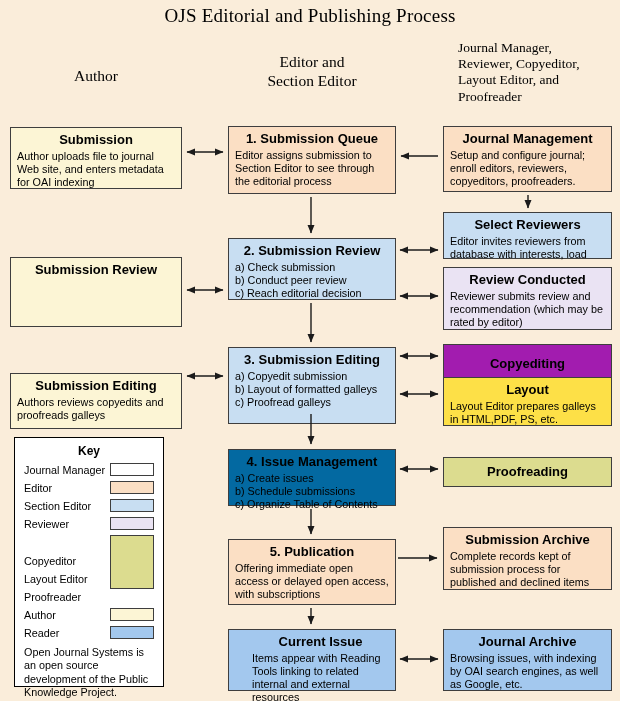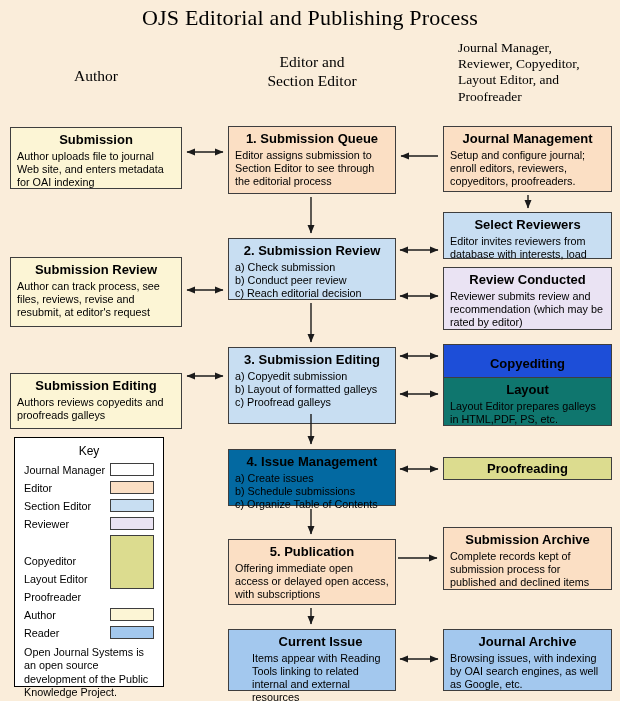--- a/index.html
+++ b/index.html
@@ -1,40 +1,40 @@
 <!DOCTYPE html>
 <html><head>
 <meta charset="utf-8">
 <style>
   * { margin:0; padding:0; box-sizing:border-box; }
   html,body { background:#fff; }
   body { font-family:"Liberation Sans", sans-serif; color:#000; }
   .canvas { position:relative; width:620px; height:701px; overflow:hidden; }
   .page-title {
     position:absolute; top:5px; left:0; width:100%; text-align:center;
-    font-family:"Liberation Serif", serif; font-size:22px; letter-spacing:0.2px;
+    font-family:"Liberation Serif", serif; font-size:19px; letter-spacing:0.2px;
   }
   .colhead {
     position:absolute; font-family:"Liberation Serif", serif; font-size:15.5px;
     white-space:pre-line; line-height:1.25;
   }
   .colhead.small { font-size:13.5px; line-height:1.2; }
   .box {
     position:absolute; border:1px solid #3e3e3e; padding:4px 6px 2px 6px;
     font-size:10.8px; line-height:1.22;
   }
   .box-title { font-weight:bold; text-align:center; font-size:13px; margin-bottom:2px; }
   .box-body { white-space:pre-line; }
   .box.label-only { display:flex; align-items:center; justify-content:center; padding:2px 6px; }
   .box.label-only .box-title { margin-bottom:0; }
   .key {
     position:absolute; left:14px; top:437px; width:150px; height:250px;
     background:#fff; border:1px solid #000; padding:6px 9px 4px 9px; font-size:10.8px;
   }
-  .key-title { text-align:center; font-weight:normal; font-size:12px; margin-bottom:5px; }
+  .key-title { text-align:center; font-weight:bold; font-size:12px; margin-bottom:5px; }
   .key-row { display:flex; align-items:center; justify-content:space-between; margin-bottom:5px; }
   .key-group { display:flex; justify-content:space-between; margin-bottom:5px; }
   .key-group .labels { display:flex; flex-direction:column; gap:6px;margin-top:20px; }
   .swatch { width:44px; height:13px; border:1px solid #3e3e3e; flex:0 0 auto; }
   .swatch.tall { height:54px; }
   .key-note { margin-top:7px; line-height:1.25; }
   .key-url { margin-top:9px; }
   svg.arrows { position:absolute; left:0; top:0; pointer-events:none; }
 </style>
 </head>
@@ -51,21 +51,20 @@
 Reviewer, Copyeditor,
 Layout Editor, and
 Proofreader</div>
 
   <div class="box" style="left: 10px; top: 127px; width: 172px; height: 62px; background-color: rgb(252, 245, 213);">
     <div class="box-title">Submission</div>
     <div class="box-body">Author uploads file to journal Web site, and enters metadata for OAI indexing</div>
   </div>
   <div class="box" style="left: 10px; top: 257px; width: 172px; height: 70px; background-color: rgb(252, 245, 213);">
     <div class="box-title">Submission Review</div>
-    <div class="box-body">Author can track process, see files, reviews, revise and resubmit, at editor's request</div>
   </div>
   <div class="box" style="left: 10px; top: 349px; width: 172px; height: 56px; background-color: rgb(252, 245, 213); margin-top: 24px;">
     <div class="box-title">Submission Editing</div>
     <div class="box-body">Authors reviews copyedits and proofreads galleys</div>
   </div>
 
   <div class="box" style="left: 228px; top: 126px; width: 168px; height: 68px; background-color: rgb(251, 223, 196);">
     <div class="box-title">1. Submission Queue</div>
     <div class="box-body">Editor assigns submission to Section Editor to see through the editorial process</div>
   </div>
@@ -101,28 +100,28 @@
     <div class="box-body">Setup and configure journal; enroll editors, reviewers, copyeditors, proofreaders.</div>
   </div>
   <div class="box" style="left: 443px; top: 212px; width: 169px; height: 47px; background-color: rgb(200, 222, 242);">
     <div class="box-title">Select Reviewers</div>
     <div class="box-body">Editor invites reviewers from database with interests, load</div>
   </div>
   <div class="box" style="left: 443px; top: 267px; width: 169px; height: 63px; background-color: rgb(234, 227, 243);">
     <div class="box-title">Review Conducted</div>
     <div class="box-body">Reviewer submits review and recommendation (which may be rated by editor)</div>
   </div>
-  <div class="box label-only" style="left: 443px; top: 344px; width: 169px; height: 40px; background-color: #1d4ed8;">
+  <div class="box label-only" style="left: 443px; top: 344px; width: 169px; height: 40px; background-color: #a21caf;">
     <div class="box-title">Copyediting</div>
   </div>
-  <div class="box" style="left: 443px; top: 377px; width: 169px; height: 49px; background-color: #0f766e;">
+  <div class="box" style="left: 443px; top: 377px; width: 169px; height: 49px; background-color: #fde047;">
     <div class="box-title">Layout</div>
     <div class="box-body">Layout Editor prepares galleys in HTML,PDF, PS, etc.</div>
   </div>
-  <div class="box label-only" style="left: 443px; top: 457px; width: 169px; height: 23px; background-color: rgb(220, 220, 143);">
+  <div class="box label-only" style="left: 443px; top: 457px; width: 169px; height: 30px; background-color: rgb(220, 220, 143);">
     <div class="box-title">Proofreading</div>
   </div>
   <div class="box" style="left: 443px; top: 527px; width: 169px; height: 63px; background-color: rgb(251, 223, 196);">
     <div class="box-title">Submission Archive</div>
     <div class="box-body">Complete records kept of submission process for published and declined items</div>
   </div>
   <div class="box" style="left: 443px; top: 629px; width: 169px; height: 62px; background-color: rgb(163, 200, 238);">
     <div class="box-title">Journal Archive</div>
     <div class="box-body">Browsing issues, with indexing by OAI search engines, as well as Google, etc.</div>
   </div>

